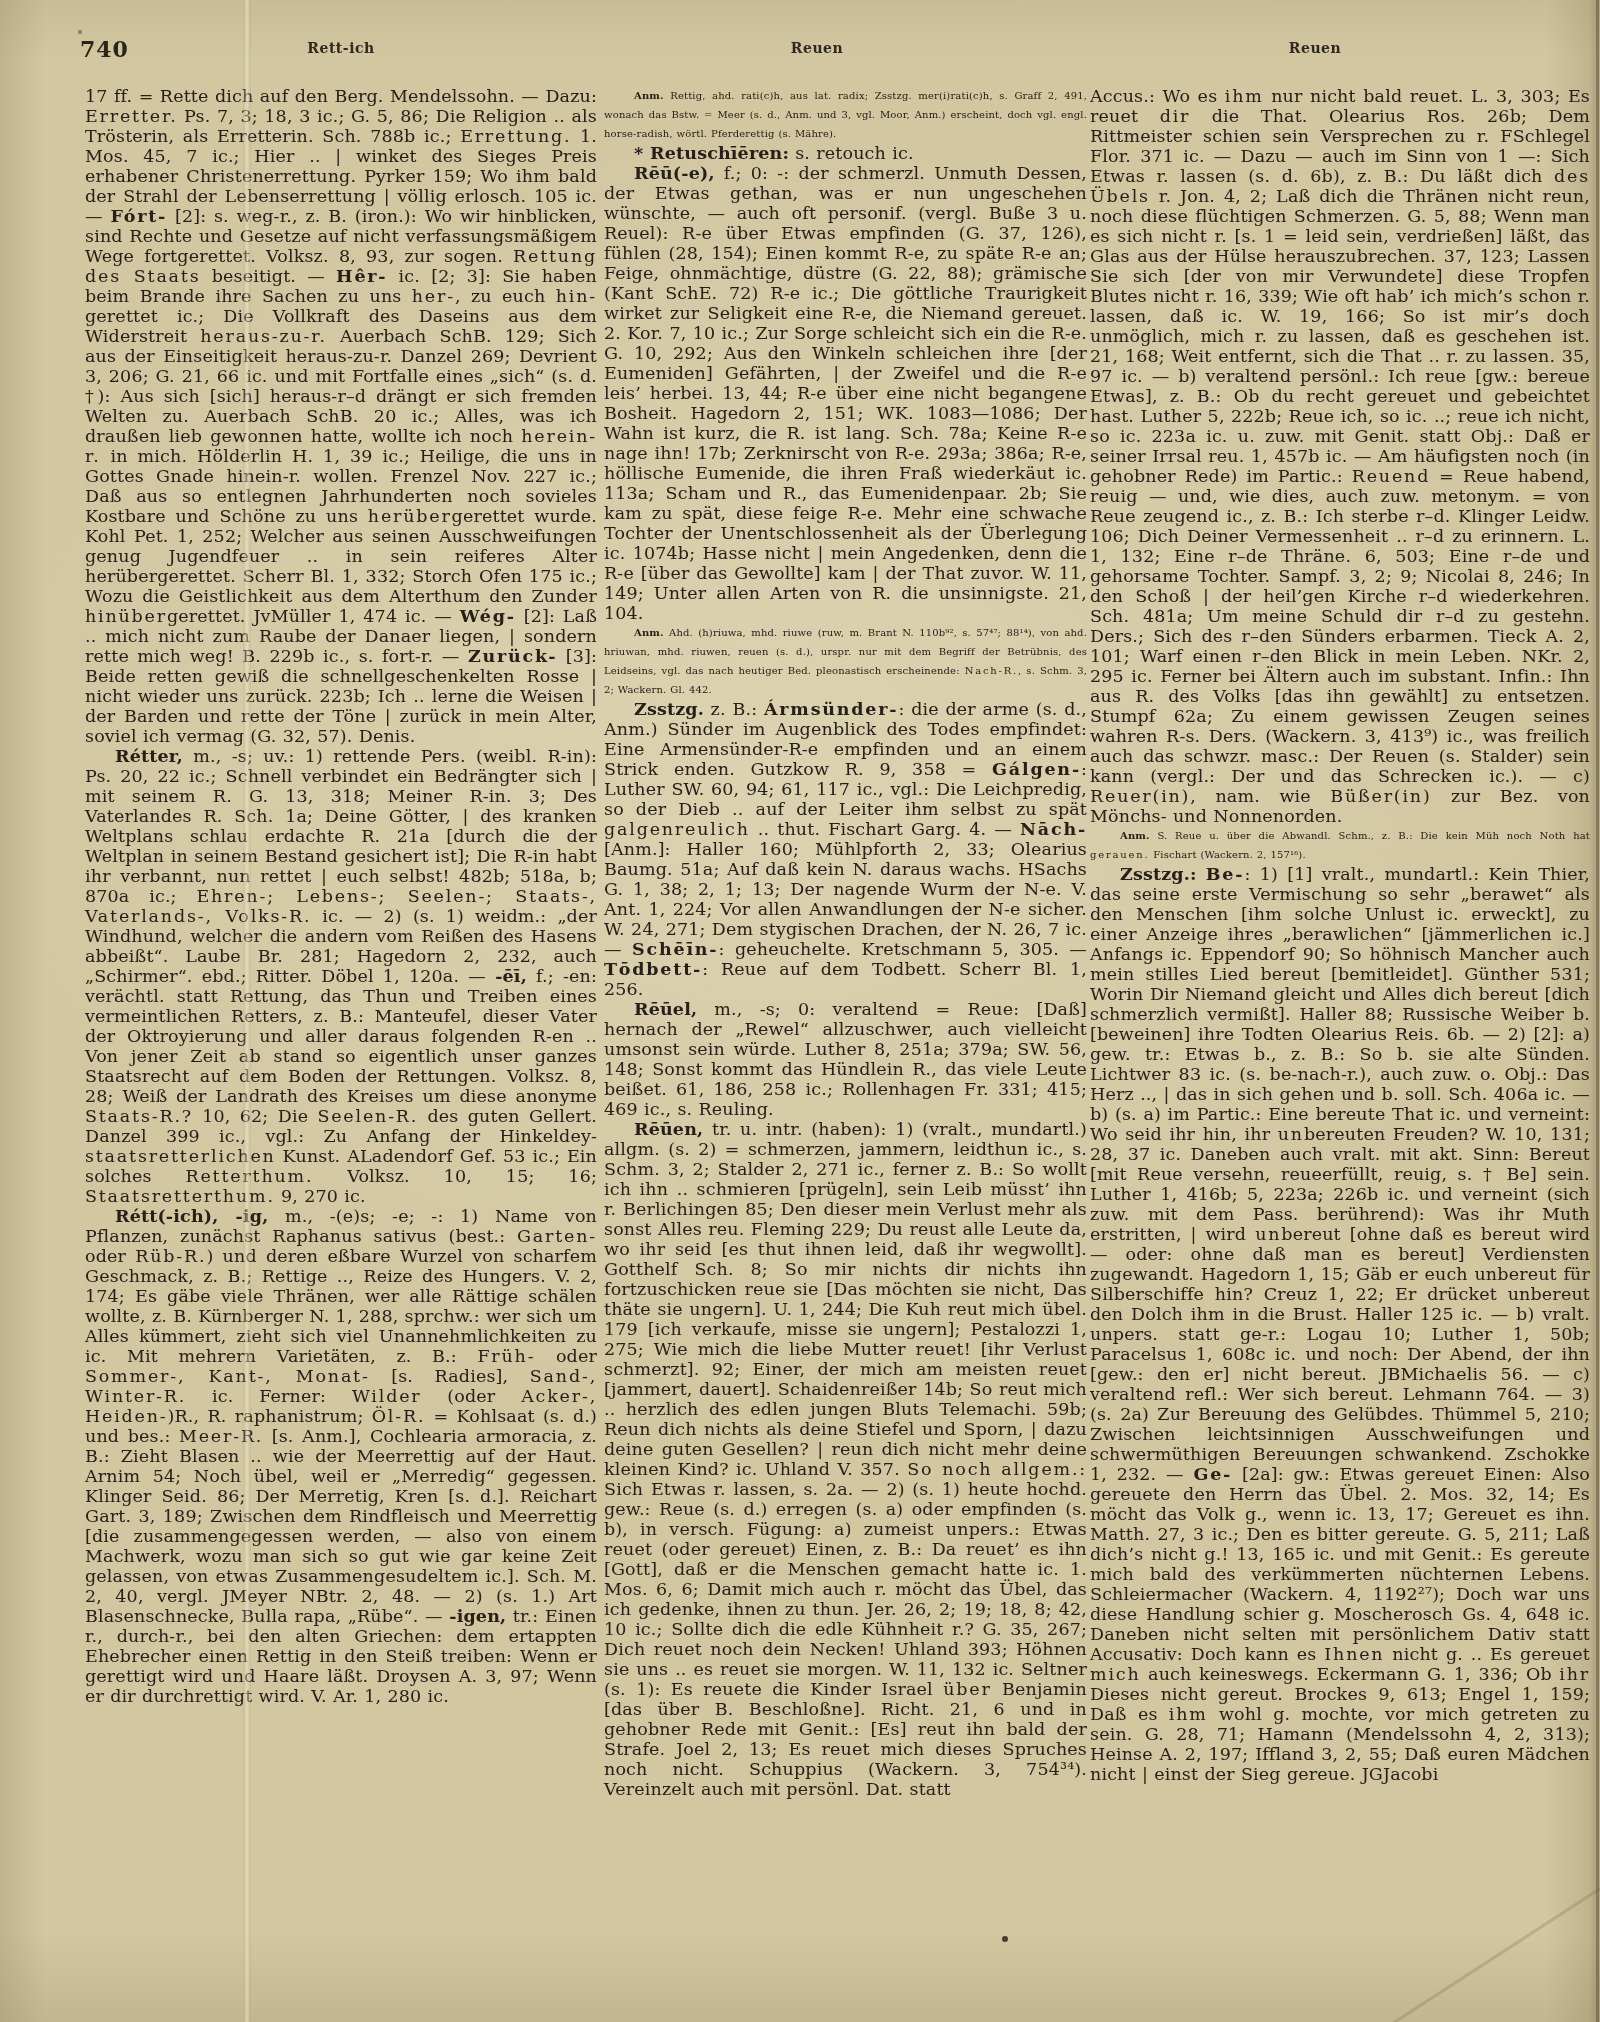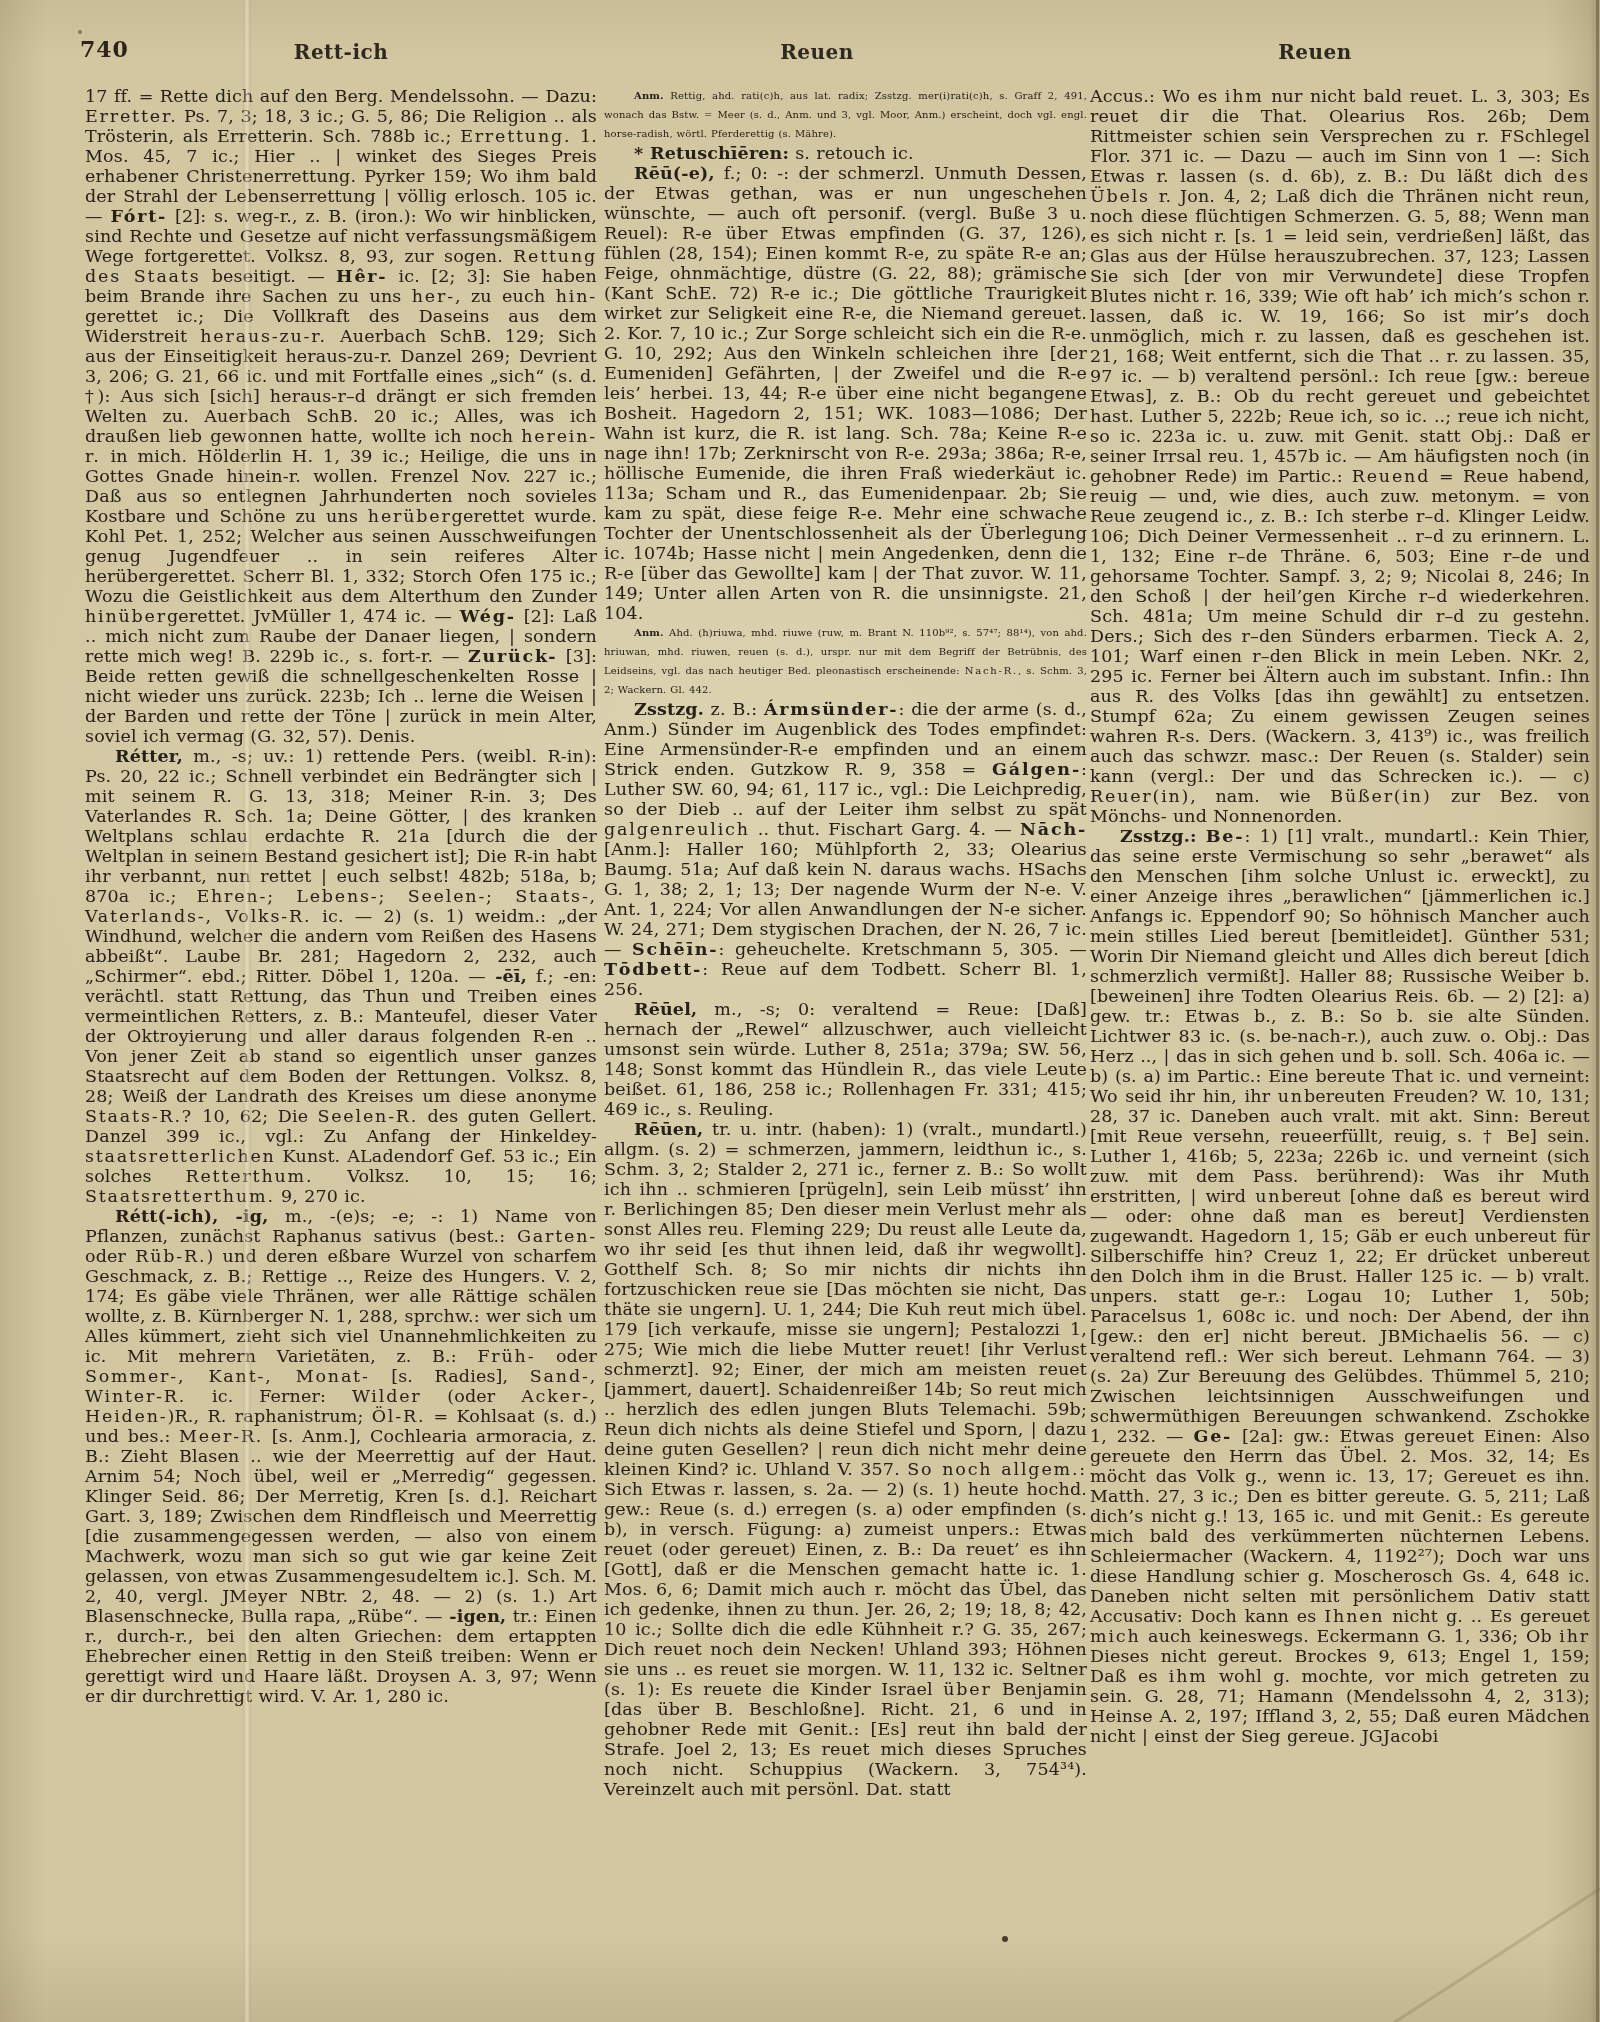--- a/index.html
+++ b/index.html
@@ -17,21 +17,21 @@
       linear-gradient(0deg, rgba(110,95,60,0.16), rgba(0,0,0,0) 90px),
       linear-gradient(180deg, rgba(110,95,60,0.10), rgba(0,0,0,0) 60px);
     color:#262019;
   }
   .page-number {
     position:absolute; left:80px; top:36px;
     font-size:22px; font-weight:bold; letter-spacing:1px; color:#2b241b;
   }
   .running-head {
     position:absolute; top:40px; transform:translateX(-50%);
-    font-size:20px; font-weight:bold; letter-spacing:0.5px; color:#2f281f;
+    font-size:14px; font-weight:bold; letter-spacing:0.5px; color:#2f281f;
   }
   .rh1 { left:341px; }
   .rh2 { left:817px; }
   .rh3 { left:1315px; }
   .column { position:absolute; top:86px; }
   #col1 { left:85px;  width:512px; }
   #col2 { left:604px; width:483px; }
   #col3 { left:1090px; width:500px; }
   .para {
     margin:0; text-align:justify;
@@ -88,20 +88,21 @@
         <p class="para indent small"><span class="seg-b">Anm.</span><span> Rettig, ahd. rati(c)h, aus lat. radix; Zsstzg. mer(i)rati(c)h, s. Graff 2, 491, wonach das Bstw. = Meer (s. d., Anm. und 3, vgl. Moor, Anm.) erscheint, doch vgl. engl. horse-radish, wörtl. Pferderettig (s. Mähre).</span></p>
         <p class="para indent"><span class="seg-b">* Retuschīēren:</span><span> s. retouch ic.</span></p>
         <p class="para indent"><span class="seg-b">Rēū(-e),</span><span> f.; 0: -: der schmerzl. Unmuth Dessen, der Etwas gethan, was er nun ungeschehen wünschte, — auch oft personif. (vergl. Buße 3 u. Reuel): R-e über Etwas empfinden (G. 37, 126), fühlen (28, 154); Einen kommt R-e, zu späte R-e an; Feige, ohnmächtige, düstre (G. 22, 88); grämische (Kant SchE. 72) R-e ic.; Die göttliche Traurigkeit wirket zur Seligkeit eine R-e, die Niemand gereuet. 2. Kor. 7, 10 ic.; Zur Sorge schleicht sich ein die R-e. G. 10, 292; Aus den Winkeln schleichen ihre [der Eumeniden] Gefährten, | der Zweifel und die R-e leis’ herbei. 13, 44; R-e über eine nicht begangene Bosheit. Hagedorn 2, 151; WK. 1083—1086; Der Wahn ist kurz, die R. ist lang. Sch. 78a; Keine R-e nage ihn! 17b; Zerknirscht von R-e. 293a; 386a; R-e, höllische Eumenide, die ihren Fraß wiederkäut ic. 113a; Scham und R., das Eumenidenpaar. 2b; Sie kam zu spät, diese feige R-e. Mehr eine schwache Tochter der Unentschlossenheit als der Überlegung ic. 1074b; Hasse nicht | mein Angedenken, denn die R-e [über das Gewollte] kam | der That zuvor. W. 11, 149; Unter allen Arten von R. die unsinnigste. 21, 104.</span></p>
         <p class="para indent small"><span class="seg-b">Anm.</span><span> Ahd. (h)riuwa, mhd. riuwe (ruw, m. Brant N. 110b⁹², s. 57⁴⁷; 88¹⁴), von ahd. hriuwan, mhd. riuwen, reuen (s. d.), urspr. nur mit dem Begriff der Betrübnis, des Leidseins, vgl. das nach heutiger Bed. pleonastisch erscheinende: </span><span class="seg-s">Nach-R.</span><span>, s. Schm. 3, 2; Wackern. Gl. 442.</span></p>
         <p class="para indent"><span class="seg-b">Zsstzg.</span><span> z. B.: </span><span class="seg-bs">Ármsünder-</span><span>: die der arme (s. d., Anm.) Sünder im Augenblick des Todes empfindet: Eine Armensünder-R-e empfinden und an einem Strick enden. Gutzkow R. 9, 358 = </span><span class="seg-bs">Gálgen-</span><span>: Luther SW. 60, 94; 61, 117 ic., vgl.: Die Leichpredig, so der Dieb .. auf der Leiter ihm selbst zu spät </span><span class="seg-s">galgenreulich</span><span> .. thut. Fischart Garg. 4. — </span><span class="seg-bs">Nāch-</span><span> [Anm.]: Haller 160; Mühlpforth 2, 33; Olearius Baumg. 51a; Auf daß kein N. daraus wachs. HSachs G. 1, 38; 2, 1; 13; Der nagende Wurm der N-e. V. Ant. 1, 224; Vor allen Anwandlungen der N-e sicher. W. 24, 271; Dem stygischen Drachen, der N. 26, 7 ic. — </span><span class="seg-bs">Schēīn-</span><span>: geheuchelte. Kretschmann 5, 305. — </span><span class="seg-bs">Tōdbett-</span><span>: Reue auf dem Todbett. Scherr Bl. 1, 256.</span></p>
         <p class="para indent"><span class="seg-b">Rēūel,</span><span> m., -s; 0: veraltend = Reue: [Daß] hernach der „Rewel“ allzuschwer, auch vielleicht umsonst sein würde. Luther 8, 251a; 379a; SW. 56, 148; Sonst kommt das Hündlein R., das viele Leute beißet. 61, 186, 258 ic.; Rollenhagen Fr. 331; 415; 469 ic., s. Reuling.</span></p>
         <p class="para indent"><span class="seg-b">Rēūen,</span><span> tr. u. intr. (haben): 1) (vralt., mundartl.) allgm. (s. 2) = schmerzen, jammern, leidthun ic., s. Schm. 3, 2; Stalder 2, 271 ic., ferner z. B.: So wollt ich ihn .. schmieren [prügeln], sein Leib müsst’ ihn r. Berlichingen 85; Den dieser mein Verlust mehr als sonst Alles reu. Fleming 229; Du reust alle Leute da, wo ihr seid [es thut ihnen leid, daß ihr wegwollt]. Gotthelf Sch. 8; So mir nichts dir nichts ihn fortzuschicken reue sie [Das möchten sie nicht, Das thäte sie ungern]. U. 1, 244; Die Kuh reut mich übel. 179 [ich verkaufe, misse sie ungern]; Pestalozzi 1, 275; Wie mich die liebe Mutter reuet! [ihr Verlust schmerzt]. 92; Einer, der mich am meisten reuet [jammert, dauert]. Schaidenreißer 14b; So reut mich .. herzlich des edlen jungen Bluts Telemachi. 59b; Reun dich nichts als deine Stiefel und Sporn, | dazu deine guten Gesellen? | reun dich nicht mehr deine kleinen Kind? ic. Uhland V. 357. </span><span class="seg-s">So noch allgem.:</span><span> Sich Etwas r. lassen, s. 2a. — 2) (s. 1) heute hochd. gew.: Reue (s. d.) erregen (s. a) oder empfinden (s. b), in versch. Fügung: a) zumeist unpers.: Etwas reuet (oder gereuet) Einen, z. B.: Da reuet’ es ihn [Gott], daß er die Menschen gemacht hatte ic. 1. Mos. 6, 6; Damit mich auch r. möcht das Übel, das ich gedenke, ihnen zu thun. Jer. 26, 2; 19; 18, 8; 42, 10 ic.; Sollte dich die edle Kühnheit r.? G. 35, 267; Dich reuet noch dein Necken! Uhland 393; Höhnen sie uns .. es reuet sie morgen. W. 11, 132 ic. Seltner (s. 1): Es reuete die Kinder Israel </span><span class="seg-s">über</span><span> Benjamin [das über B. Beschloßne]. Richt. 21, 6 und in gehobner Rede mit Genit.: [Es] reut ihn bald der Strafe. Joel 2, 13; Es reuet mich dieses Spruches noch nicht. Schuppius (Wackern. 3, 754³⁴). Vereinzelt auch mit persönl. Dat. statt</span></p>
       </div>
     <div class="column" id="col3">
         <p class="para"><span>Accus.: Wo es </span><span class="seg-s">ihm</span><span> nur nicht bald reuet. L. 3, 303; Es reuet </span><span class="seg-s">dir</span><span> die That. Olearius Ros. 26b; Dem Rittmeister schien sein Versprechen zu r. FSchlegel Flor. 371 ic. — Dazu — auch im Sinn von 1 —: Sich Etwas r. lassen (s. d. 6b), z. B.: Du läßt dich </span><span class="seg-s">des Übels</span><span> r. Jon. 4, 2; Laß dich die Thränen nicht reun, noch diese flüchtigen Schmerzen. G. 5, 88; Wenn man es sich nicht r. [s. 1 = leid sein, verdrießen] läßt, das Glas aus der Hülse herauszubrechen. 37, 123; Lassen Sie sich [der von mir Verwundete] diese Tropfen Blutes nicht r. 16, 339; Wie oft hab’ ich mich’s schon r. lassen, daß ic. W. 19, 166; So ist mir’s doch unmöglich, mich r. zu lassen, daß es geschehen ist. 21, 168; Weit entfernt, sich die That .. r. zu lassen. 35, 97 ic. — b) veraltend persönl.: Ich reue [gw.: bereue Etwas], z. B.: Ob du recht gereuet und gebeichtet hast. Luther 5, 222b; Reue ich, so ic. ..; reue ich nicht, so ic. 223a ic. u. zuw. mit Genit. statt Obj.: Daß er seiner Irrsal reu. 1, 457b ic. — Am häufigsten noch (in gehobner Rede) im Partic.: </span><span class="seg-s">Reuend</span><span> = Reue habend, reuig — und, wie dies, auch zuw. metonym. = von Reue zeugend ic., z. B.: Ich sterbe r–d. Klinger Leidw. 106; Dich Deiner Vermessenheit .. r–d zu erinnern. L. 1, 132; Eine r–de Thräne. 6, 503; Eine r–de und gehorsame Tochter. Sampf. 3, 2; 9; Nicolai 8, 246; In den Schoß | der heil’gen Kirche r–d wiederkehren. Sch. 481a; Um meine Schuld dir r–d zu gestehn. Ders.; Sich des r–den Sünders erbarmen. Tieck A. 2, 101; Warf einen r–den Blick in mein Leben. NKr. 2, 295 ic. Ferner bei Ältern auch im substant. Infin.: Ihn aus R. des Volks [das ihn gewählt] zu entsetzen. Stumpf 62a; Zu einem gewissen Zeugen seines wahren R-s. Ders. (Wackern. 3, 413⁹) ic., was freilich auch das schwzr. masc.: Der Reuen (s. Stalder) sein kann (vergl.: Der und das Schrecken ic.). — c) </span><span class="seg-s">Reuer(in)</span><span>, nam. wie </span><span class="seg-s">Büßer(in)</span><span> zur Bez. von Mönchs- und Nonnenorden.</span></p>
+        <p class="para indent small"><span class="seg-b">Anm.</span><span> S. Reue u. über die Abwandl. Schm., z. B.: Die kein Müh noch Noth hat </span><span class="seg-s">gerauen.</span><span> Fischart (Wackern. 2, 157¹⁶).</span></p>
         <p class="para indent"><span class="seg-b">Zsstzg.:</span><span> </span><span class="seg-bs">Be-</span><span>: 1) [1] vralt., mundartl.: Kein Thier, das seine erste Vermischung so sehr „berawet“ als den Menschen [ihm solche Unlust ic. erweckt], zu einer Anzeige ihres „berawlichen“ [jämmerlichen ic.] Anfangs ic. Eppendorf 90; So höhnisch Mancher auch mein stilles Lied bereut [bemitleidet]. Günther 531; Worin Dir Niemand gleicht und Alles dich bereut [dich schmerzlich vermißt]. Haller 88; Russische Weiber b. [beweinen] ihre Todten Olearius Reis. 6b. — 2) [2]: a) gew. tr.: Etwas b., z. B.: So b. sie alte Sünden. Lichtwer 83 ic. (s. be-nach-r.), auch zuw. o. Obj.: Das Herz .., | das in sich gehen und b. soll. Sch. 406a ic. — b) (s. a) im Partic.: Eine bereute That ic. und verneint: Wo seid ihr hin, ihr </span><span class="seg-s">un</span><span>bereuten Freuden? W. 10, 131; 28, 37 ic. Daneben auch vralt. mit akt. Sinn: Bereut [mit Reue versehn, reueerfüllt, reuig, s. † Be] sein. Luther 1, 416b; 5, 223a; 226b ic. und verneint (sich zuw. mit dem Pass. berührend): Was ihr Muth erstritten, | wird </span><span class="seg-s">un</span><span>bereut [ohne daß es bereut wird — oder: ohne daß man es bereut] Verdiensten zugewandt. Hagedorn 1, 15; Gäb er euch unbereut für Silberschiffe hin? Creuz 1, 22; Er drücket unbereut den Dolch ihm in die Brust. Haller 125 ic. — b) vralt. unpers. statt ge-r.: Logau 10; Luther 1, 50b; Paracelsus 1, 608c ic. und noch: Der Abend, der ihn [gew.: den er] nicht bereut. JBMichaelis 56. — c) veraltend refl.: Wer sich bereut. Lehmann 764. — 3) (s. 2a) Zur Bereuung des Gelübdes. Thümmel 5, 210; Zwischen leichtsinnigen Ausschweifungen und schwermüthigen Bereuungen schwankend. Zschokke 1, 232. — </span><span class="seg-bs">Ge-</span><span> [2a]: gw.: Etwas gereuet Einen: Also gereuete den Herrn das Übel. 2. Mos. 32, 14; Es möcht das Volk g., wenn ic. 13, 17; Gereuet es ihn. Matth. 27, 3 ic.; Den es bitter gereute. G. 5, 211; Laß dich’s nicht g.! 13, 165 ic. und mit Genit.: Es gereute mich bald des verkümmerten nüchternen Lebens. Schleiermacher (Wackern. 4, 1192²⁷); Doch war uns diese Handlung schier g. Moscherosch Gs. 4, 648 ic. Daneben nicht selten mit persönlichem Dativ statt Accusativ: Doch kann es </span><span class="seg-s">Ihnen</span><span> nicht g. .. Es gereuet </span><span class="seg-s">mich</span><span> auch keineswegs. Eckermann G. 1, 336; Ob </span><span class="seg-s">ihr</span><span> Dieses nicht gereut. Brockes 9, 613; Engel 1, 159; Daß es </span><span class="seg-s">ihm</span><span> wohl g. mochte, vor mich getreten zu sein. G. 28, 71; Hamann (Mendelssohn 4, 2, 313); Heinse A. 2, 197; Iffland 3, 2, 55; Daß euren Mädchen nicht | einst der Sieg gereue. JGJacobi</span></p>
       </div>
   </main>
   <div class="crease"></div>
   <div class="page-edge"></div>
   <div class="corner-crease"></div>
   <div class="ink-dot"></div>
 </div>
 
 </body></html>

